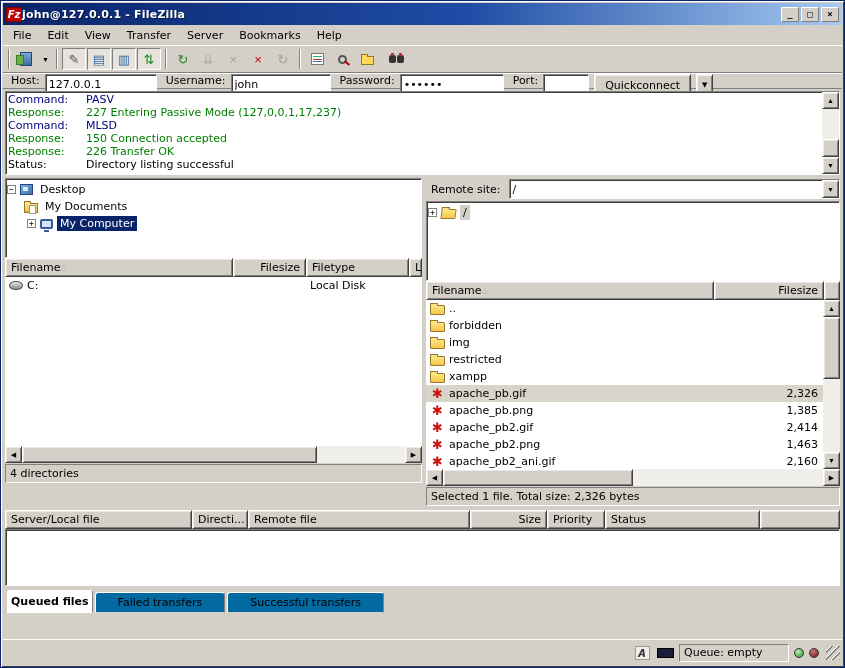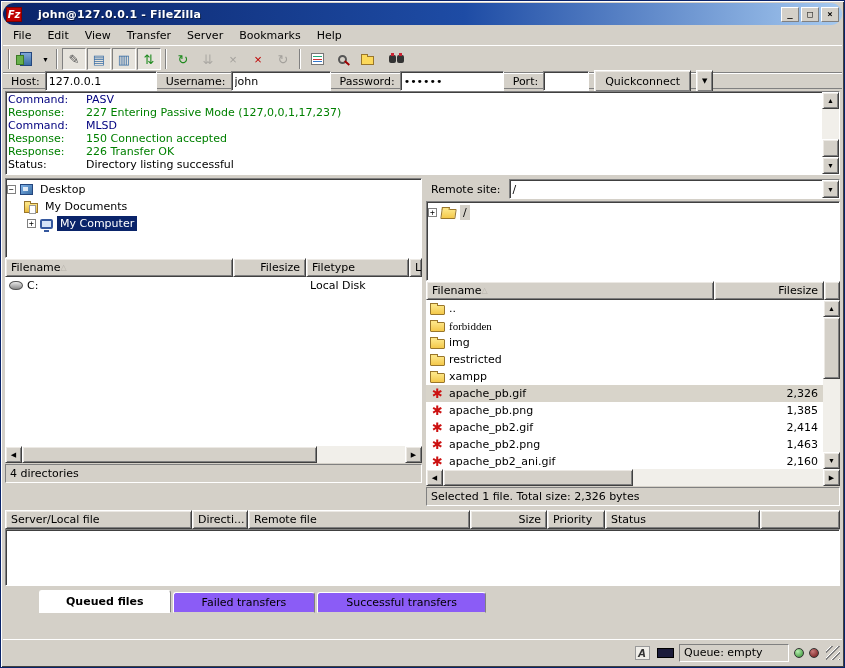--- a/index.html
+++ b/index.html
@@ -10,22 +10,22 @@
             border:1px solid #0A246A; box-shadow: inset 1px 1px 0 #fff, inset -1px -1px 0 #404040;
             padding:2px; }
 
   
   .raised  { border:1px solid; border-color:#fff #808080 #808080 #fff; }
   .raised2 { border:1px solid; border-color:#fff #404040 #404040 #fff; box-shadow: inset 1px 1px 0 #ECE9E4, inset -1px -1px 0 #808080; }
   .sunken  { border:1px solid; border-color:#808080 #fff #fff #808080; }
   .sunken2 { border:1px solid; border-color:#808080 #fff #fff #808080; box-shadow: inset 1px 1px 0 #404040; }
 
   
-  .titlebar { height:22px; display:flex; align-items:center; gap:16px; padding:0 3px;
-              background:linear-gradient(90deg,#0A246A 0%,#1E4CA5 55%,#A6CAF0 100%); flex:0 0 auto;border-radius:11px; }
+  .titlebar { height:22px; display:flex; align-items:center; gap:0; padding:0 3px;
+              background:linear-gradient(90deg,#0A246A 0%,#1E4CA5 55%,#A6CAF0 100%); flex:0 0 auto; }
   .app-icon { width:16px; height:15px; background:#BF0000; color:#fff; font-weight:bold; font-size:10px;
               display:flex; align-items:center; justify-content:center; border:1px solid #7e0000; font-style:italic; }
   .title { color:#fff; font-weight:bold; flex:1; letter-spacing:.2px; text-shadow:1px 1px 0 rgba(0,0,0,.45); }
   .winbtns { display:flex; gap:2px; }
   .winbtn { width:18px; height:15px; background:#D4D0C8; font-size:9px; font-weight:bold; line-height:12px;
             text-align:center; padding:0; font-family:"DejaVu Sans Mono",monospace; cursor:default; }
 
   
   .menubar { height:20px; display:flex; align-items:center; padding:0 2px; flex:0 0 auto; }
   .menuitem { padding:2px 8px; cursor:default; }
@@ -49,21 +49,21 @@
   .mag { width:9px; height:9px; border:2px solid #555; border-radius:50%; position:relative; }
   .mag::after { content:""; position:absolute; width:6px; height:2px; background:#A00000; right:-5px; bottom:-2px; transform:rotate(40deg); }
   .binoc { width:7px; height:8px; background:#333; border-radius:2px; box-shadow:8px 0 0 #333; position:relative; }
   .binoc::before { content:""; position:absolute; left:2px; top:-2px; width:3px; height:3px; background:#C23; box-shadow:8px 0 0 #C23; }
   .foldmini { width:13px; height:9px; background:#FCD95B; border:1px solid #99762B; position:relative; margin-top:3px; }
   .foldmini::before { content:""; position:absolute; top:-3px; left:-1px; width:5px; height:2px; background:#FCD95B; border:1px solid #99762B; border-bottom:none; }
   .loglines-ico { width:13px; height:12px; background:#fff; border:1px solid #777; display:flex; flex-direction:column; justify-content:space-evenly; padding:1px; }
   .loglines-ico i { height:1px; display:block; }
 
   
-  .quickbar { height:16px; display:flex; align-items:center; gap:5px; padding:0 4px; flex:0 0 auto;
+  .quickbar { height:16px; display:flex; gap:5px; padding:0 4px; flex:0 0 auto;
               border-top:1px solid #fff; border-bottom:1px solid #808080; }
   .quickbar label { margin-left:4px; }
   .qinput { height:20px; background:#fff; font:11px "DejaVu Sans",sans-serif; padding:1px 3px; }
   .btn { background:#D4D0C8; font:11px "DejaVu Sans",sans-serif; padding:2px 10px; height:22px; }
   .qc-drop { width:17px; height:22px; padding:0; font-size:7px; }
 
   
   .logwrap { height:84px; background:#fff; margin:2px 2px 1px 2px; display:flex; flex:0 0 auto; }
   .log { flex:1; padding:1px 2px; overflow:hidden; }
   .logline { display:flex; line-height:13px; white-space:nowrap; }
@@ -128,23 +128,23 @@
   .icon-computer::after { content:""; position:absolute; left:2px; bottom:-5px; width:5px; height:2px; background:#35589E; }
 
   .statusline { height:19px; margin-top:1px; padding:2px 4px; background:#D4D0C8; overflow:hidden; white-space:nowrap; }
 
   
   .queuewrap { margin:2px; flex:0 0 auto; display:flex; flex-direction:column; }
   .qbody { height:57px; background:#fff; }
 
   
   .tabs { display:flex; align-items:flex-end; gap:2px; padding:3px 4px 0 4px; height:25px; flex:0 0 auto; }
-  .tab { padding:3px 28px; background:#8b5cf6; border:1px solid; border-color:#fff #808080 #D4D0C8 #fff;
+  .tab { padding:3px 22px; background:#0369a1; border:1px solid; border-color:#fff #808080 #D4D0C8 #fff;
          border-radius:3px 3px 0 0; position:relative; }
-  .tab.active { background:#fff; font-weight:bold; border-color:#fff #808080 #fff #fff; z-index:2; padding:4px 26px;margin-left:32px; }
+  .tab.active { background:#fff; font-weight:bold; border-color:#fff #808080 #fff #fff; z-index:2; padding:4px 3px; }
 
   
   .statusbar { height:26px; margin-top:auto; display:flex; align-items:center; justify-content:flex-end;
                gap:5px; padding:2px 2px 2px 6px; border-top:1px solid #fff; flex:0 0 auto; }
   .sb-ico { width:18px; height:16px; display:flex; align-items:center; justify-content:center; background:#D4D0C8; }
   .typebadge { font-size:10px; font-weight:bold; font-style:italic; color:#333; border:1px solid #999; background:#F0EEE9; width:15px; height:14px; text-align:center; line-height:13px; }
   .segbadge { width:17px; height:10px; background:#1B1B3A; color:#9FE89F; font-size:7px; line-height:10px; text-align:center; letter-spacing:-1px; font-family:"DejaVu Sans Mono",monospace; border:1px solid #000; }
   .queuefield { width:110px; height:18px; padding:1px 4px; background:#D4D0C8; }
   .led { width:10px; height:10px; border-radius:50%; border:1px solid #333; }
   .led.green { background:radial-gradient(circle at 35% 30%, #B8F0B0, #2F8A2F); }
@@ -372,21 +372,21 @@
             <div class="lrow">
               <div class="cell" style="width:288px;">
                   <span class="icon-folder"></span>
                   <span>..</span>
                 </div>
               <div class="cell num" style="width:108px;">
                   <span></span>
                 </div>
             </div>
             <div class="lrow">
-              <div class="cell" style="width:288px;font-family:Liberation Serif, serif;">
+              <div class="cell" style="width:288px;">
                   <span class="icon-folder"></span>
                   <span>forbidden</span>
                 </div>
               <div class="cell num" style="width:108px;">
                   <span></span>
                 </div>
             </div>
             <div class="lrow">
               <div class="cell" style="width:288px;">
                   <span class="icon-folder"></span>

